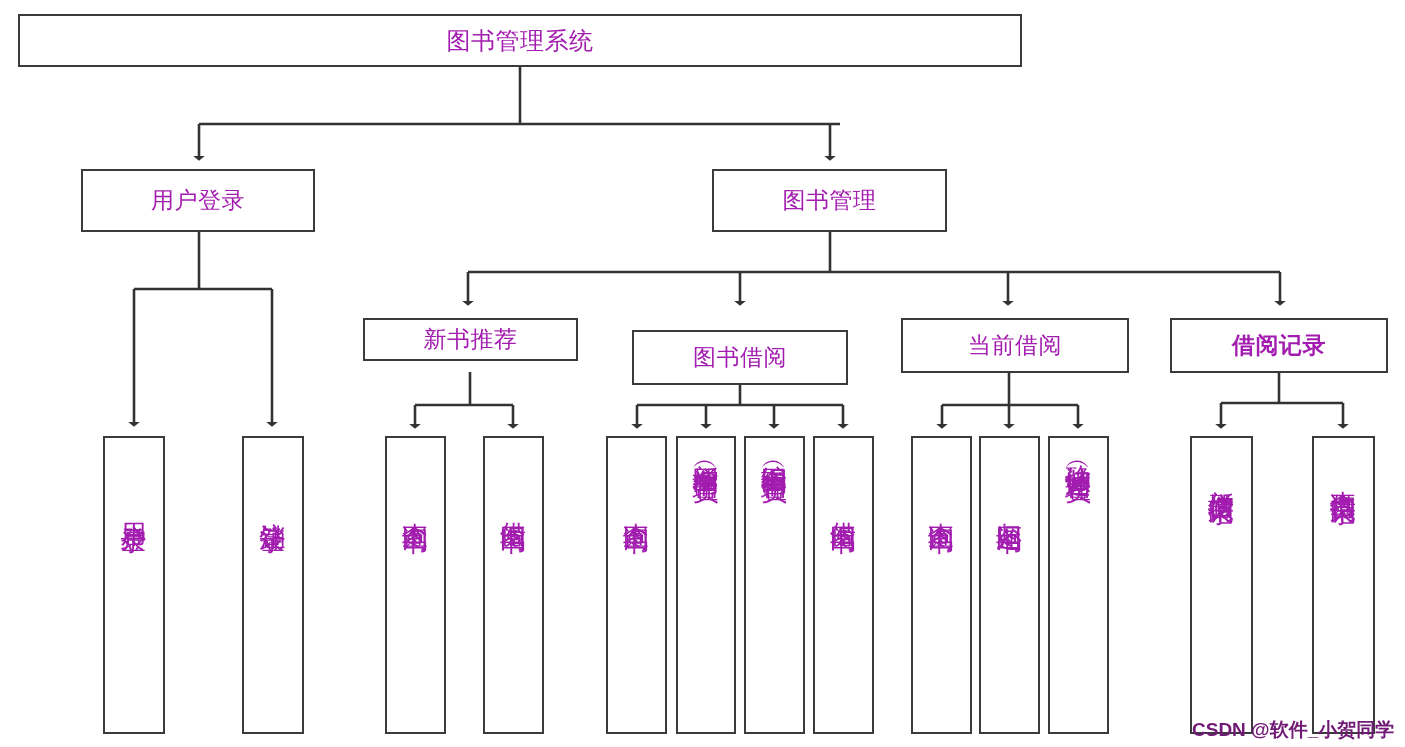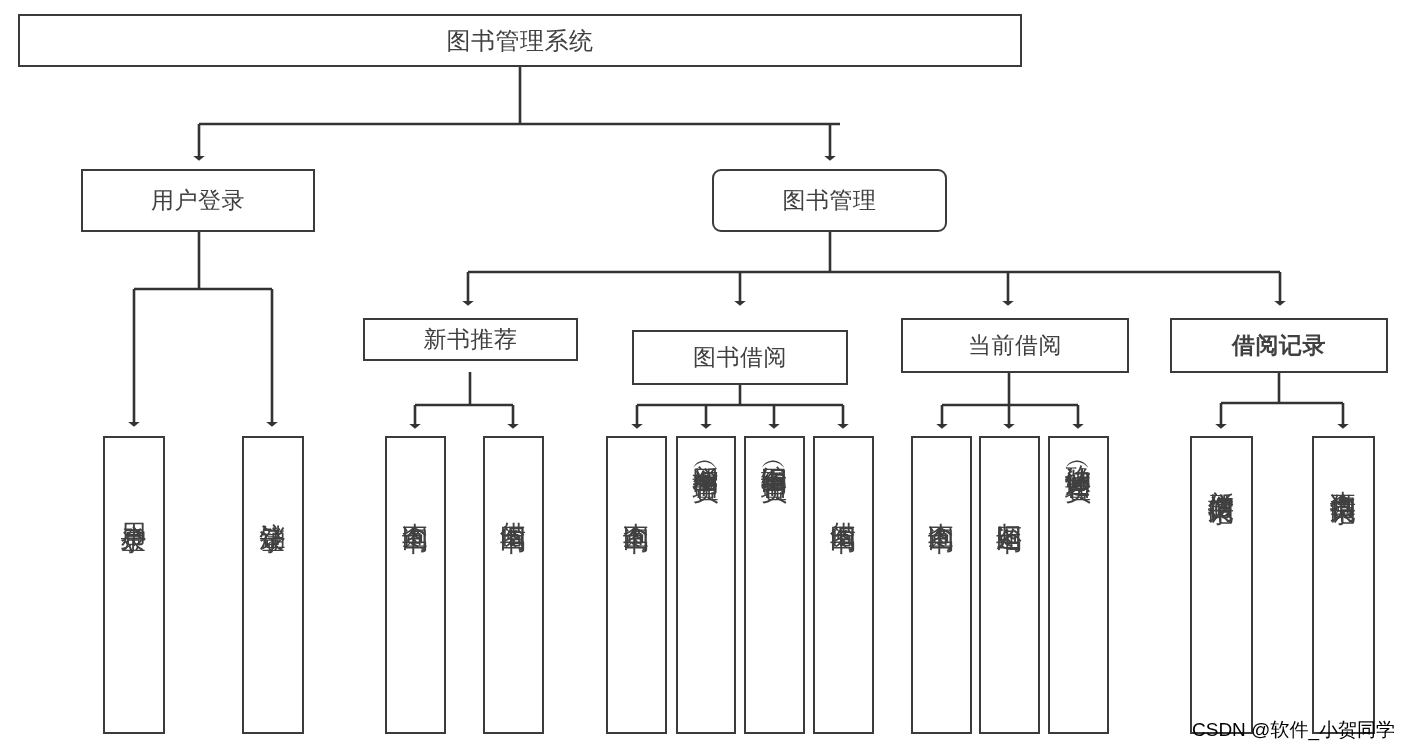--- a/index.html
+++ b/index.html
@@ -27,21 +27,21 @@
     pointer-events: none;
   }
   .node {
     position: absolute;
     box-sizing: border-box;
     background: #ffffff;
     border: 2px solid #3b3b3b;
     display: flex;
     align-items: center;
     justify-content: center;
-    color: #404040;
+    color: #a21caf;
   }
   .node .lbl {
     display: block;
     text-align: center;
     line-height: 1.06;
     white-space: nowrap;
   }
   
   .node.horiz .lbl {
     font-size: 23px;
@@ -59,23 +59,24 @@
     writing-mode: vertical-rl;
     text-orientation: upright;
     font-size: 26px;
     line-height: 1;
     letter-spacing: 2px;
     white-space: nowrap;
   }
   .watermark {
     position: absolute;
     font-size: 19px;
-    color: #000000;
+    color: #701a75;
     white-space: nowrap;
     user-select: none;
+    font-weight: bold;
   }
 </style>
 </head>
 <body>
 
 <div id="canvas">
 
   <svg class="wires" viewBox="0 0 1405 747" xmlns="http://www.w3.org/2000/svg">
     <defs>
       <marker id="arw" markerWidth="11" markerHeight="13" refX="2.4" refY="6.2" orient="auto" markerUnits="userSpaceOnUse">
@@ -126,21 +127,21 @@
     </g>
   </svg>
 
   <div class="node horiz root" style="left:18px; top:14px; width:1004px; height:53px;">
     <span class="lbl">图书管理系统</span>
   </div>
 
   <div class="node horiz" style="left:81px; top:169px; width:234px; height:63px;">
     <span class="lbl">用户登录</span>
   </div>
-  <div class="node horiz" style="left:712px; top:169px; width:235px; height:63px;border-radius:9px;">
+  <div class="node horiz" style="left:712px; top:169px; width:235px; height:63px;">
     <span class="lbl">图书管理</span>
   </div>
 
   <div class="node horiz" style="left:363px; top:318px; width:215px; height:43px;">
     <span class="lbl">新书推荐</span>
   </div>
   <div class="node horiz" style="left:632px; top:330px; width:216px; height:55px;">
     <span class="lbl">图书借阅</span>
   </div>
   <div class="node horiz" style="left:901px; top:318px; width:228px; height:55px;">

